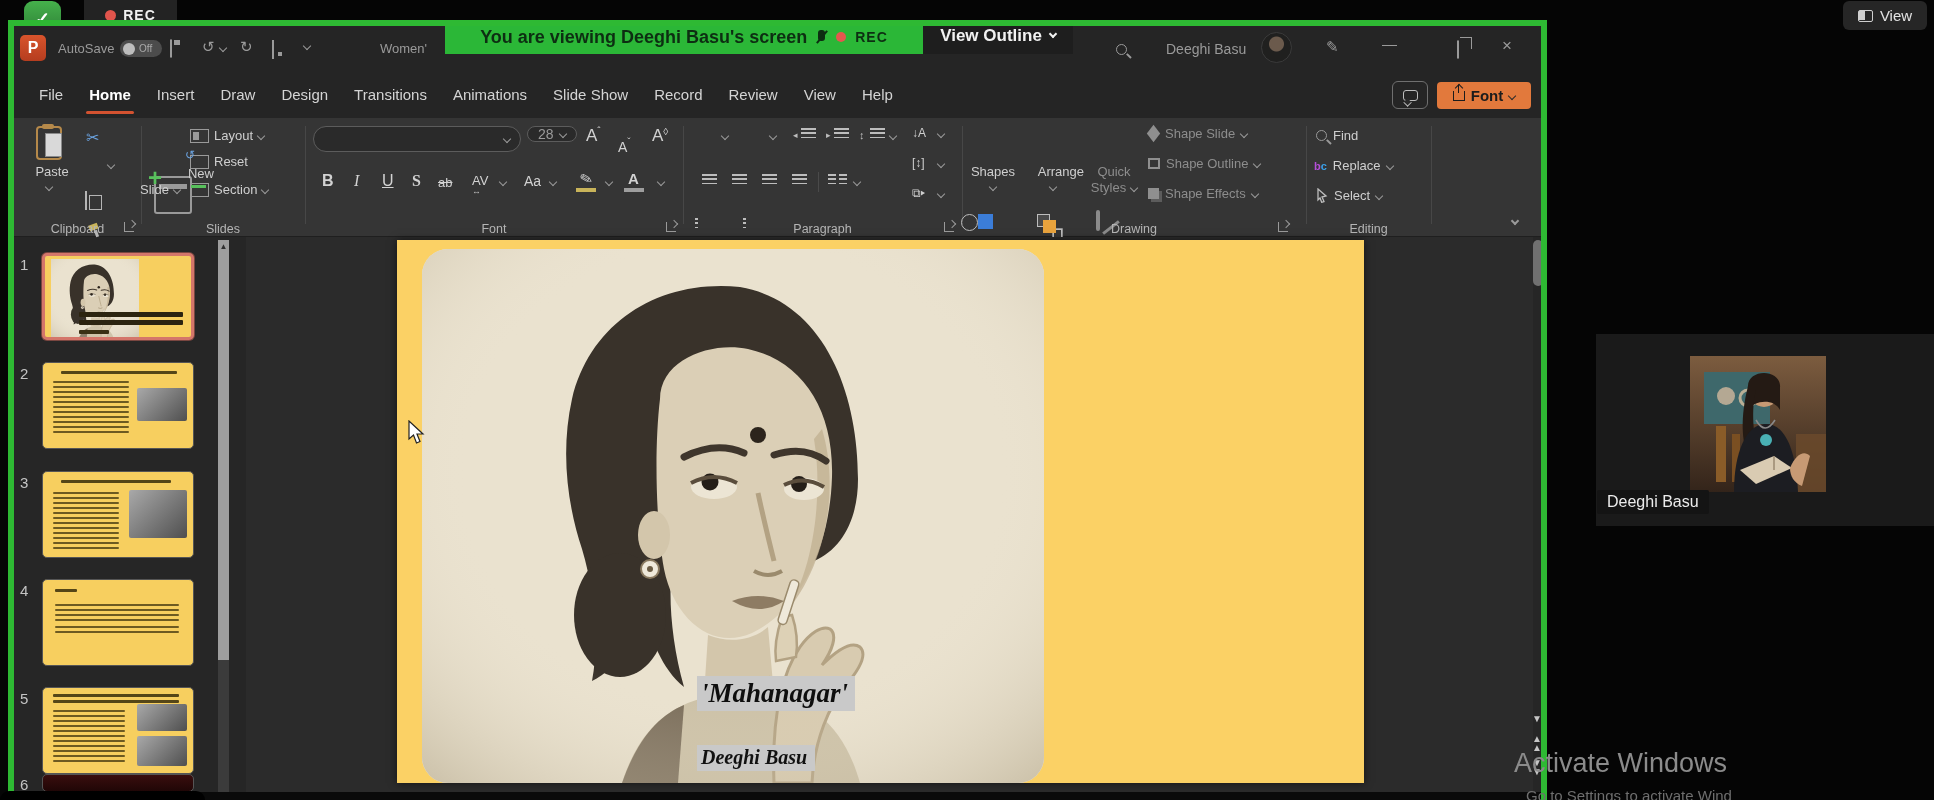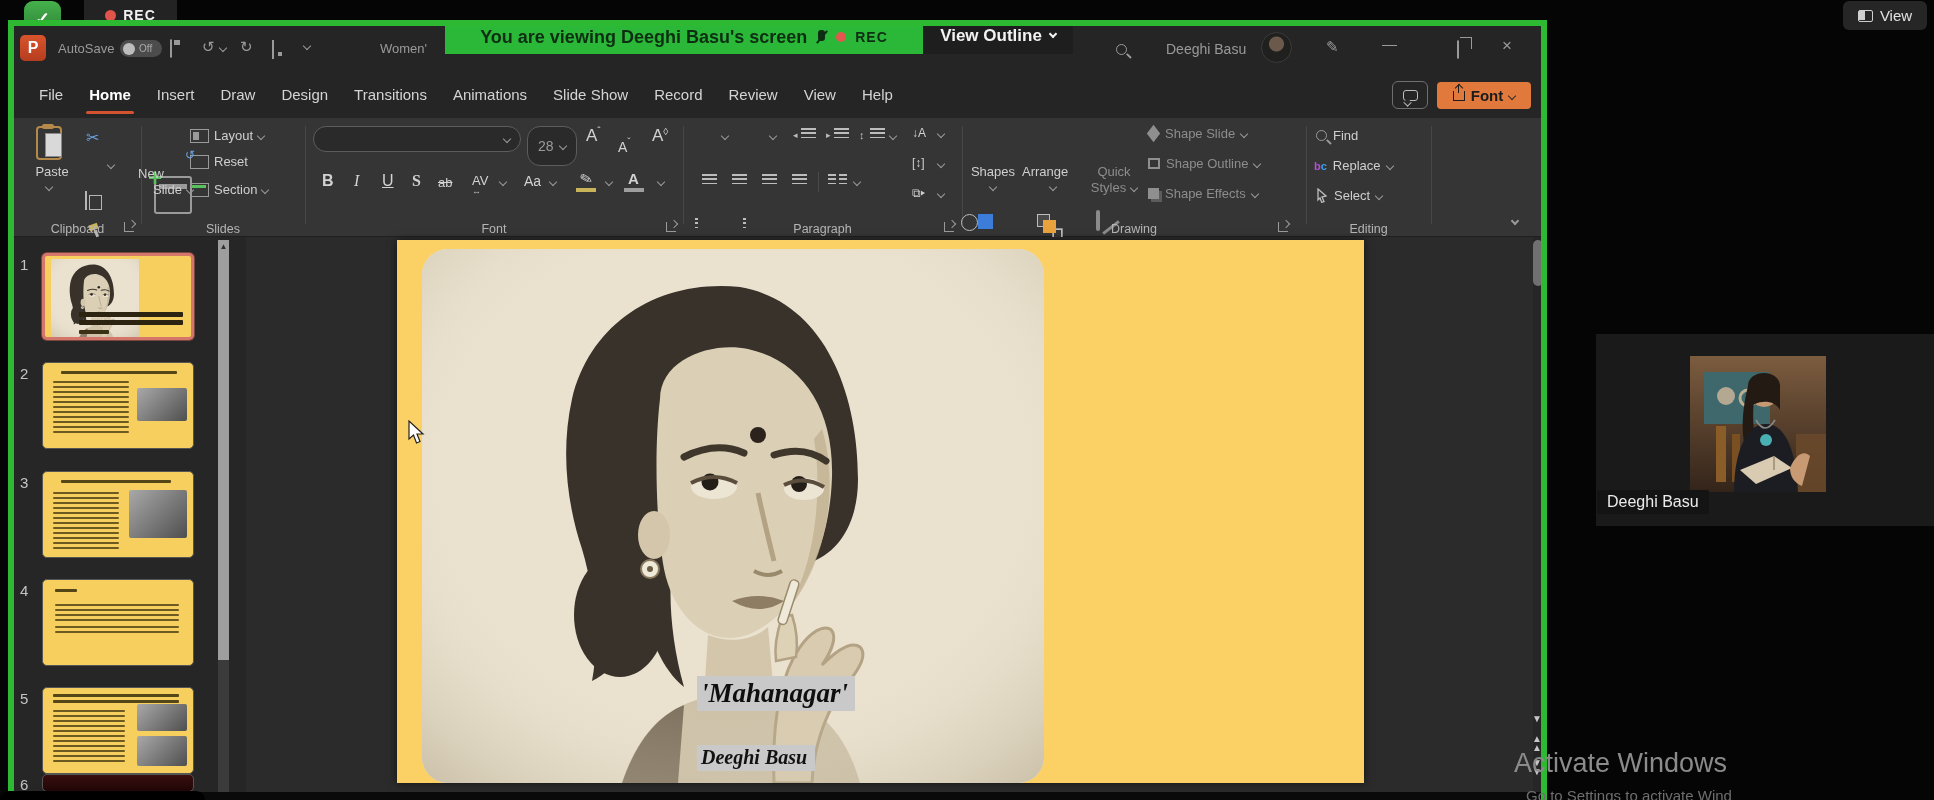--- a/index.html
+++ b/index.html
@@ -270,24 +270,24 @@
     <span class="abs chv" style="left:32px;top:66px"></span>
     <span class="abs scissors">✂</span>
     <span class="abs icon-copy"></span>
     <span class="abs chv" style="left:94px;top:44px"></span>
     <span class="abs painter"></span>
     <div class="glabel" style="left:0;width:127px">Clipboard</div>
     <span class="lch" style="left:110px"></span>
 
     
     <div class="abs newslide-ic"></div>
-    <button class="rbtn rsm" style="left:124px;top:48px;width:54px;justify-content:flex-start">
+    <button class="rbtn rsm" style="left:146px;top:48px;width:54px;justify-content:flex-end">
         <span>New</span>
       </button>
-    <button class="rbtn rsm" style="left:126px;top:64px;width:66px;justify-content:center">
+    <button class="rbtn rsm" style="left:126px;top:64px;width:66px;justify-content:flex-start">
         <span>Slide</span>
         <span class="chv"></span>
       </button>
     <button class="rbtn rsm" style="left:176px;top:10px">
         <span class="mini-ic layout"></span>
         <span>Layout</span>
         <span class="chv"></span>
       </button>
     <button class="rbtn rsm" style="left:176px;top:36px">
         <span class="mini-ic reset"></span>
@@ -298,21 +298,21 @@
         <span>Section</span>
         <span class="chv"></span>
       </button>
     <div class="glabel" style="left:127px;width:164px">Slides</div>
 
     
     <div class="combo" style="left:299px;top:8px;width:208px;height:26px">
         <span></span>
         <span class="chv"></span>
       </div>
-    <div class="combo" style="left:513px;top:8px;width:50px;height:40px">
+    <div class="combo" style="left:513px;top:8px;width:50px;height:16px">
         <span>28</span>
         <span class="chv"></span>
       </div>
     <button class="fbtn" style="left:572px;top:8px;font-size:17px"><span>A</span><span class="sup">ˆ</span></button>
     <button class="fbtn" style="left:604px;top:21px;font-size:14px"><span>A</span><span class="sup">ˇ</span></button>
     <button class="fbtn" style="left:638px;top:8px;font-size:17px"><span>A</span><span class="sup">◊</span></button>
     <button class="fbtn fg2" style="left:308px;top:54px;font-weight:bold">B</button>
     <button class="fbtn fg2" style="left:340px;top:54px;font-style:italic;font-family:'Liberation Serif',serif">I</button>
     <button class="fbtn fg2" style="left:368px;top:54px;text-decoration:underline">U</button>
     <button class="fbtn fg2" style="left:398px;top:54px;font-family:'Liberation Serif',serif;font-weight:bold">S</button>
@@ -360,21 +360,21 @@
     <div class="glabel" style="left:669px;width:279px">Paragraph</div>
     <span class="lch" style="left:930px"></span>
 
     
     <span class="abs shapes-ic" style="left:964px;top:6px"></span>
     <button class="rbtn rsm" style="left:950px;top:46px;width:58px;justify-content:center">
         <span>Shapes</span>
       </button>
     <span class="abs chv" style="left:976px;top:66px"></span>
     <span class="abs arrange-ic" style="left:1022px;top:6px"></span>
-    <button class="rbtn rsm" style="left:1008px;top:46px;width:62px;justify-content:flex-start">
+    <button class="rbtn rsm" style="left:1008px;top:46px;width:62px;justify-content:flex-end">
         <span>Arrange</span>
       </button>
     <span class="abs chv" style="left:1036px;top:66px"></span>
     <span class="abs quick-ic" style="left:1082px;top:4px"></span>
     <button class="rbtn rsm dim" style="left:1080px;top:46px;width:40px;justify-content:center">
         <span>Quick</span>
       </button>
     <button class="rbtn rsm dim" style="left:1072px;top:62px;width:56px;justify-content:center">
         <span>Styles</span>
         <span class="chv"></span>

